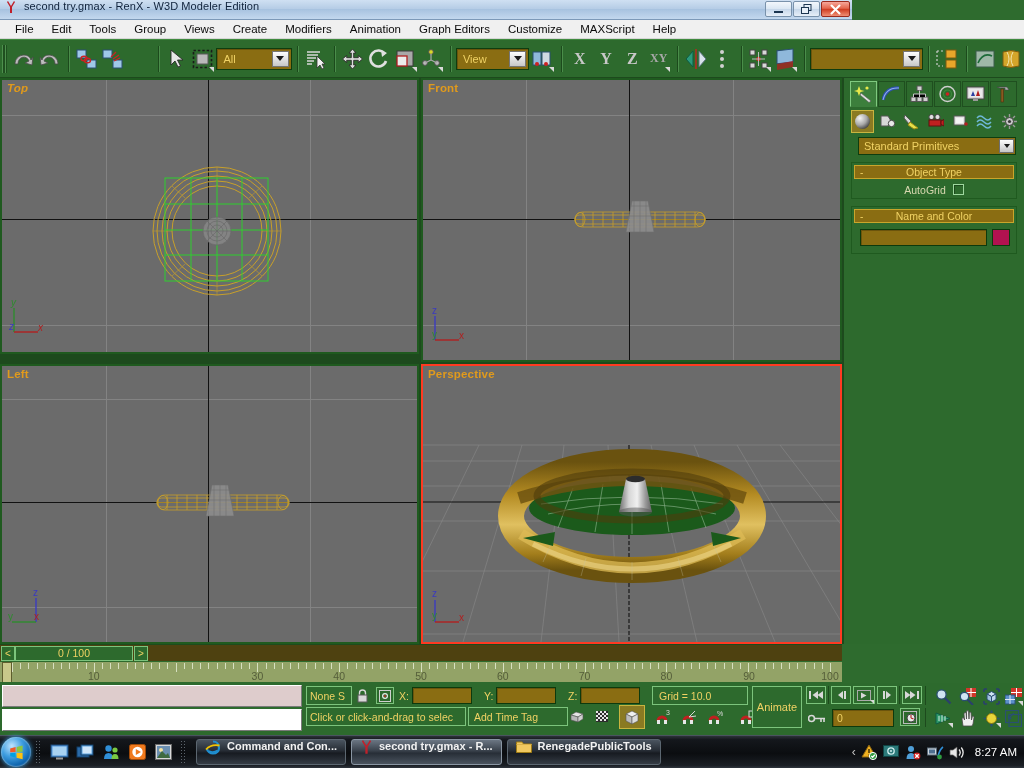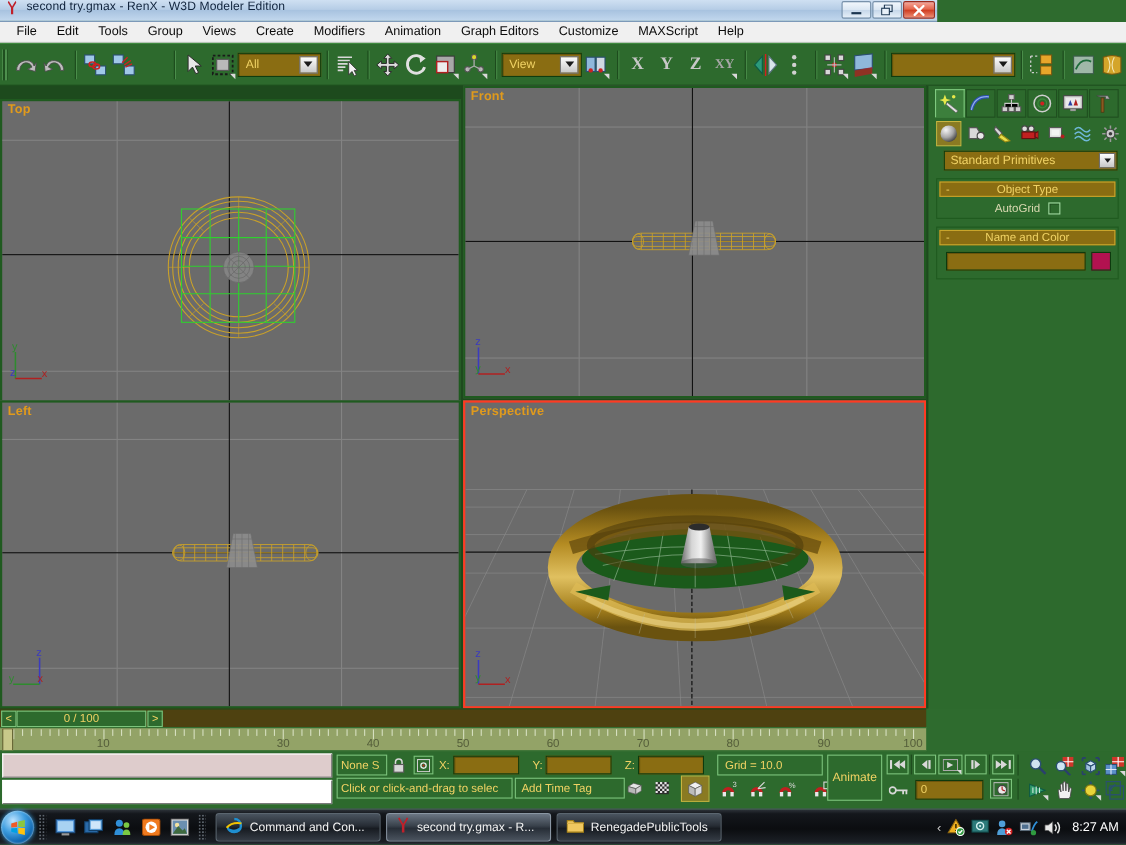--- a/index.html
+++ b/index.html
@@ -229,22 +229,22 @@
   }
   .orb-flag { width:15px; height:15px; position:relative; }
   .tb-dots { width:7px; height:24px; margin:0 4px;
     background-image: radial-gradient(#6a737c 0.8px, transparent 0.9px);
     background-size: 3px 3px; opacity:.85; }
   .ql-ico { width:22px; height:22px; margin:0 2px; display:flex; align-items:center; justify-content:center; }
   .task-btn {
     height:26px; margin-left:5px; padding:0 8px; min-width:150px;
     background: linear-gradient(to bottom,#4a545f 0%,#262c34 45%,#171b21 55%,#343b44 100%);
     border:1px solid #5b6670; border-radius:3px;
-    display:flex; align-items:center; gap:6px;
-    color:#f2f2f2; font-size:11px; white-space:nowrap;
+    display:flex; gap:6px;
+    color:#f2f2f2; font-size:11px; white-space:nowrap;font-weight:bold;
   }
   .task-btn.active {
     background: linear-gradient(to bottom,#6b7683 0%,#39414b 45%,#272e37 55%,#4a535e 100%);
     border-color:#8a96a3;
   }
   .tray { margin-left:auto; display:flex; align-items:center; gap:5px; padding-right:7px; }
   .tray-ico { width:17px; height:17px; display:flex; align-items:center; justify-content:center; }
   .clock { color:#fff; font-size:11.5px; margin-left:4px; }
 </style>
 </head>
@@ -487,21 +487,21 @@
     <div class="tb-btn">
       <svg width="24" height="22" viewBox="0 0 24 22">
         <path d="M4 4 Q12 1 20 4 L20 18 Q12 21 4 18 Z" fill="#d4a52a" stroke="#7a5a10"></path>
         <path d="M8 4 Q12 11 8 18 M14 4 Q10 11 14 18" stroke="#f2e6b0" stroke-width="1" fill="none"></path>
       </svg>
     </div>
   </div>
 
   <div class="vp-area">
 
-    <div class="viewport inactive" style="left:0;top:12px;width:419px;height:276px;">
+    <div class="viewport inactive" style="left:0;top:0;width:419px;height:276px;font-style:italic;">
       <div class="vp-label">Top</div>
       <div class="grid-line" style="left:0;top:35px;width:100%;height:1px;"></div>
       <div class="grid-line" style="left:0;top:245px;width:100%;height:1px;"></div>
       <div class="grid-line" style="left:104px;top:0;width:1px;height:100%;"></div>
       <div class="grid-line" style="left:308px;top:0;width:1px;height:100%;"></div>
       <div class="grid-major" style="left:0;top:139px;width:100%;height:1px;"></div>
       <div class="grid-major" style="left:206px;top:0;width:1px;height:100%;"></div>
 
       <svg style="position:absolute;left:0;top:0;" width="419" height="284">
         <g stroke="#c8a02a" fill="none" stroke-width="1">

